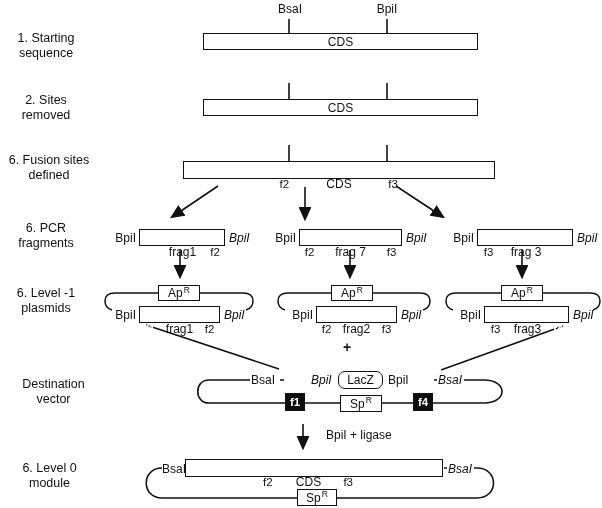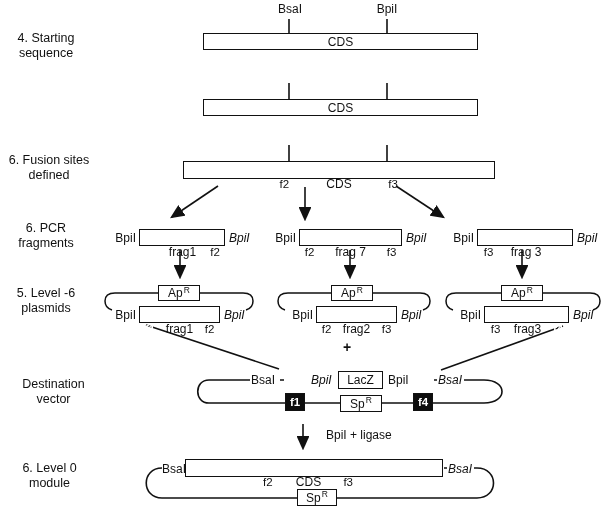--- a/index.html
+++ b/index.html
@@ -63,27 +63,29 @@
     <line x1="146" y1="325" x2="279" y2="369" stroke="#111" stroke-width="1.5"></line>
     <line x1="563" y1="326" x2="441" y2="370" stroke="#111" stroke-width="1.5"></line>
 
     <path fill="none" stroke="#111" stroke-width="1.6" d="M250,380 H209 C194,380 194,403 209,403 H484 C508,403 508,380 484,380 H464 M280,380 H284 M434,380 H437"></path>
 
     <line x1="303" y1="424" x2="303" y2="448" stroke="#111" stroke-width="1.6" marker-end="url(#ah)"></line>
 
     <path fill="none" stroke="#111" stroke-width="1.6" d="M162,468 C141,468 141,498 162,498 H477 C499,498 499,468 477,468 H474 M444,468 H447"></path>
   </svg>
 
-  <div class="abs rowlabel" style="left:2px;top:31px;width:88px;">4. Starting
+  <div class="abs rowlabel" style="left:2px;top:31px;width:88px;">1. Starting
 sequence</div>
+  <div class="abs rowlabel" style="left:2px;top:93px;width:88px;">2. Sites
+removed</div>
   <div class="abs rowlabel" style="left:0px;top:153px;width:98px;">6. Fusion sites
 defined</div>
   <div class="abs rowlabel" style="left:2px;top:221px;width:88px;">6. PCR
 fragments</div>
-  <div class="abs rowlabel" style="left:2px;top:286px;width:88px;">5. Level -6
+  <div class="abs rowlabel" style="left:2px;top:286px;width:88px;">6. Level -1
 plasmids</div>
   <div class="abs rowlabel" style="left:6px;top:377px;width:95px;">Destination
 vector</div>
   <div class="abs rowlabel" style="left:2px;top:461px;width:95px;">6. Level 0
 module</div>
 
   <div class="abs enzlab" style="left:272px;top:2px;width:36px;text-align:center;">BsaI</div>
   <div class="abs enzlab" style="left:369px;top:2px;width:36px;text-align:center;">BpiI</div>
   <div class="abs cdsbox" style="left:203px;top:33px;width:275px;height:17px;">
     <span>CDS</span>
@@ -173,21 +175,21 @@
       <div class="seg black last" style="width:20px;">f4</div>
     </div>
     <span class="enzlab post ital">BpiI</span>
   </div>
 
   <div class="abs plus" style="left:340px;top:339px;width:14px;text-align:center;">+</div>
 
   <div class="abs enzlab" style="left:251px;top:373px;">BsaI</div>
   <div class="abs seg black" style="left:285px;top:371px;width:20px;height:18px;border:1.5px solid #111;">f1</div>
   <div class="abs enzlab ital" style="left:311px;top:373px;">BpiI</div>
-  <div class="abs cdsbox" style="left:338px;top:371px;width:45px;height:18px;">
+  <div class="abs cdsbox" style="left:338px;top:371px;width:45px;height:18px;border-radius:7px;">
     <span>LacZ</span>
   </div>
   <div class="abs enzlab" style="left:388px;top:373px;">BpiI</div>
   <div class="abs seg black" style="left:413px;top:371px;width:20px;height:18px;border:1.5px solid #111;">f4</div>
   <div class="abs enzlab ital" style="left:438px;top:373px;">BsaI</div>
   <div class="abs markerbox" style="left:340px;top:395px;width:42px;height:17px;">
     <span>Sp</span>
       <sup>R</sup>
   </div>
 

